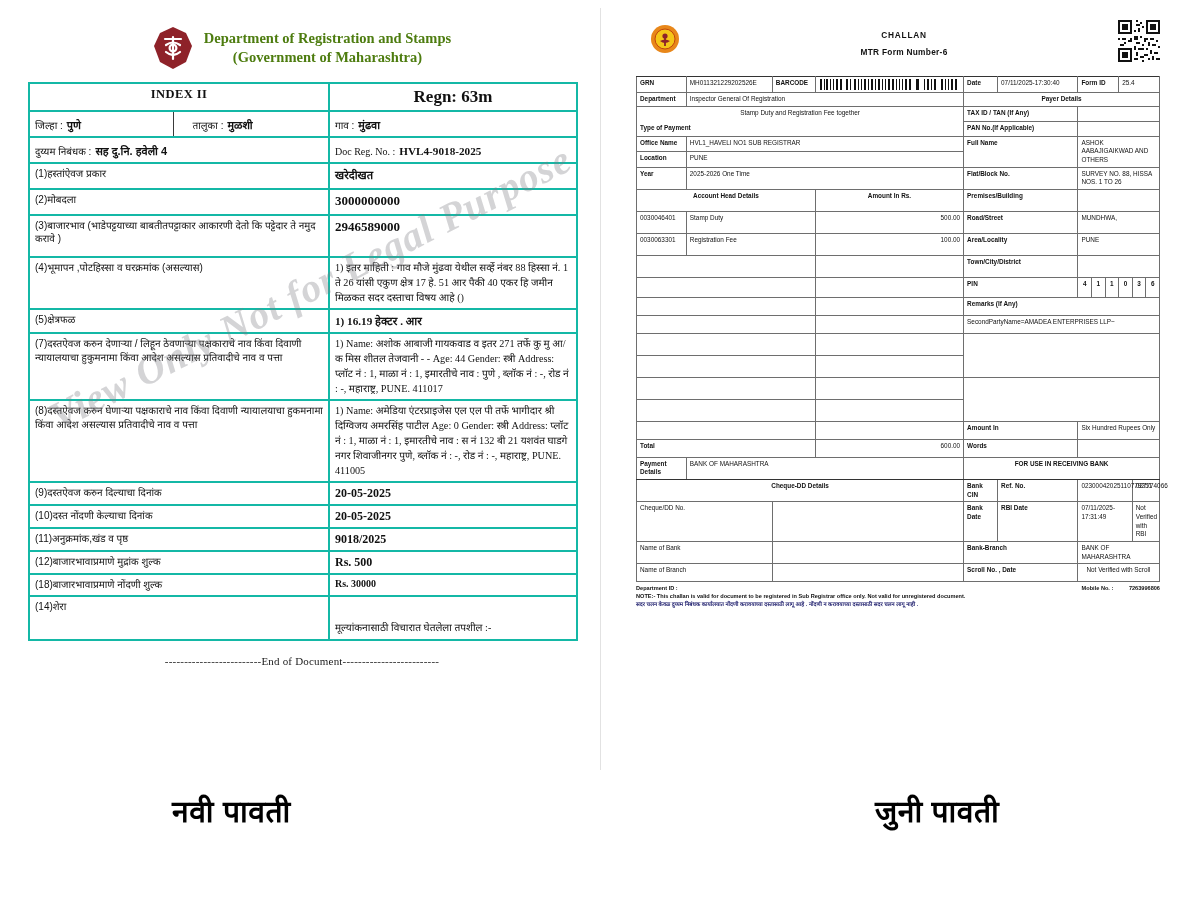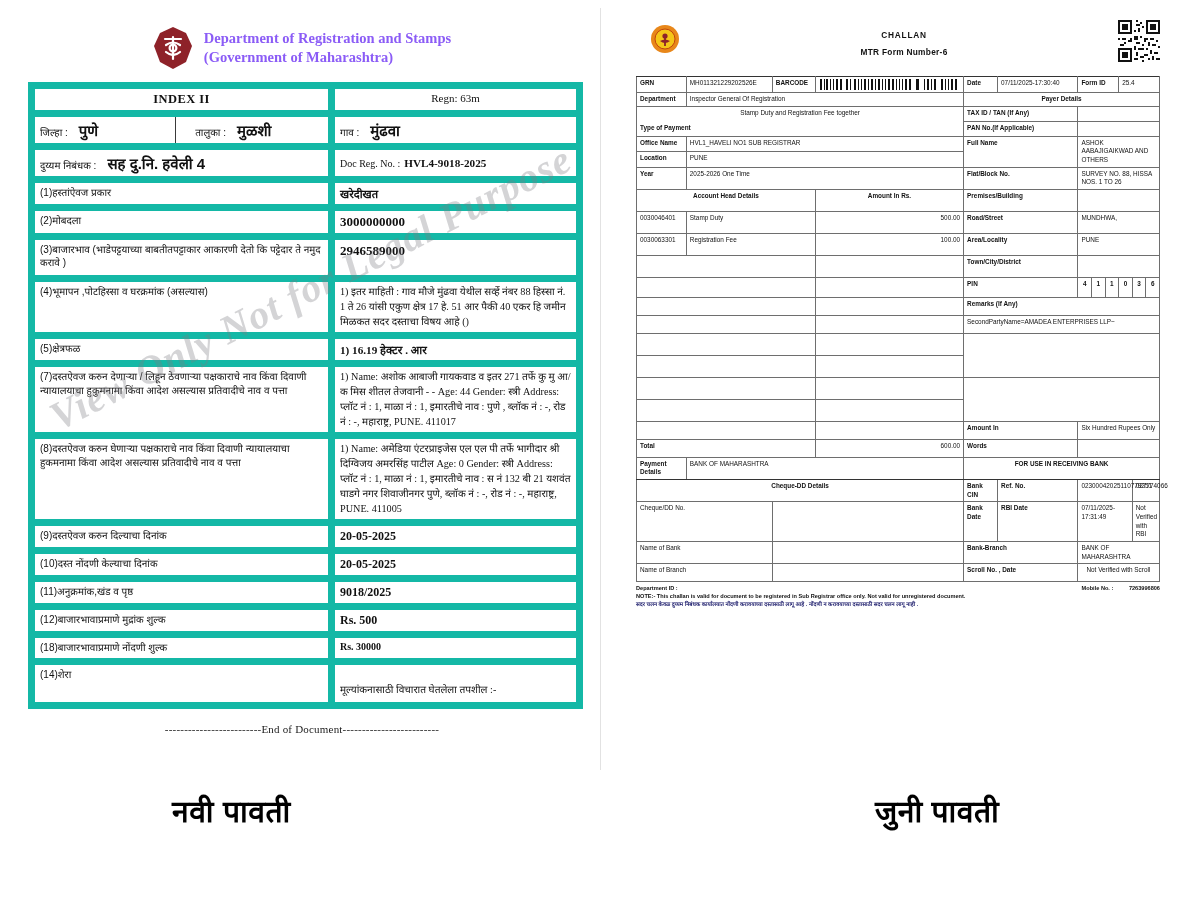--- a/index.html
+++ b/index.html
@@ -25,45 +25,44 @@
   }
 
   
   .idx-header { display:flex; align-items:center; justify-content:center; gap:11px;
                 padding: 18px 0 12px 0; }
   .emblem {
     width: 40px; height: 44px; flex:none; position:relative;
   }
   .idx-title {
     font-family: "Liberation Serif", serif;
-    font-weight: bold; font-size: 14.5px; line-height: 1.28; color:#8b5cf6;
+    font-weight: bold; font-size: 14.5px; line-height: 1.28; color:#4d7c0f;text-align:center;
   }
 
   table.idx {
     width: 548px; margin: 0 0 0 16px;
     border-collapse: collapse;
     table-layout: fixed;
   }
   table.idx td {
-    border: 7px solid #14b8a6;
+    border: 2px solid #14b8a6;
     padding: 3px 5px;
     vertical-align: top;
     color:#111;
   }
   .idx-head-row td { text-align:center; padding:5px 6px; }
   .idx-h1 { font-size: 12.5px; font-weight: bold; letter-spacing:.4px; }
-  .idx-regn { font-size: 11px; text-align: center; font-weight: normal; }
+  .idx-regn { font-size: 17px; text-align: center; font-weight: bold; }
   .lbl {
     font-size: 10px; line-height: 1.32; font-weight: normal;
     font-family: Liberation Sans, sans-serif;
   }
   .lbl-b {
-    font-size: 15px; font-weight: bold;
+    font-size: 11px; font-weight: bold;
     font-family: "Liberation Sans", sans-serif;
-    margin-left: 7px;
   }
   .val-b { font-size: 11.2px; font-weight: bold; }
   .val-n { font-size: 10.2px; line-height: 1.45; }
 
   .end-doc {
     text-align:center; font-size: 11px; color:#1a1a1a;
     margin-top: 14px; letter-spacing: .2px;
   }
 
   

